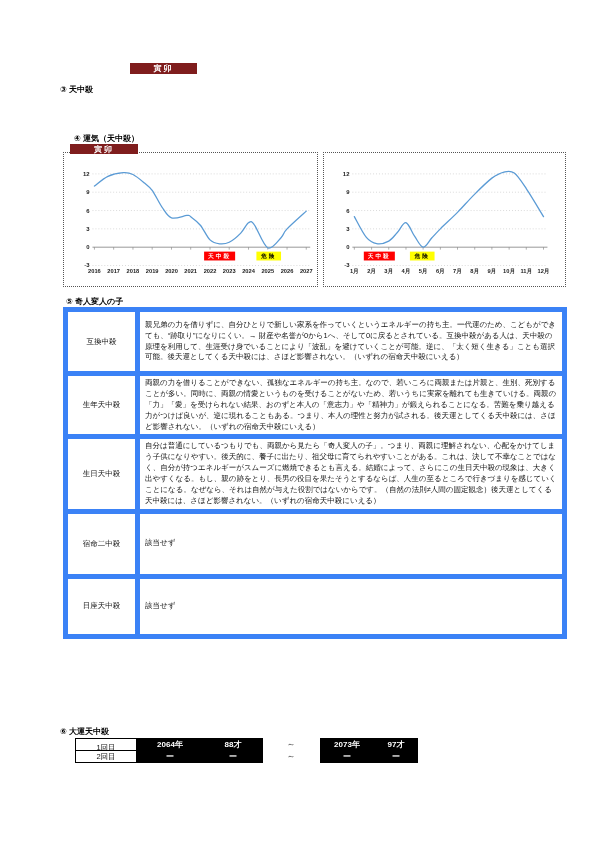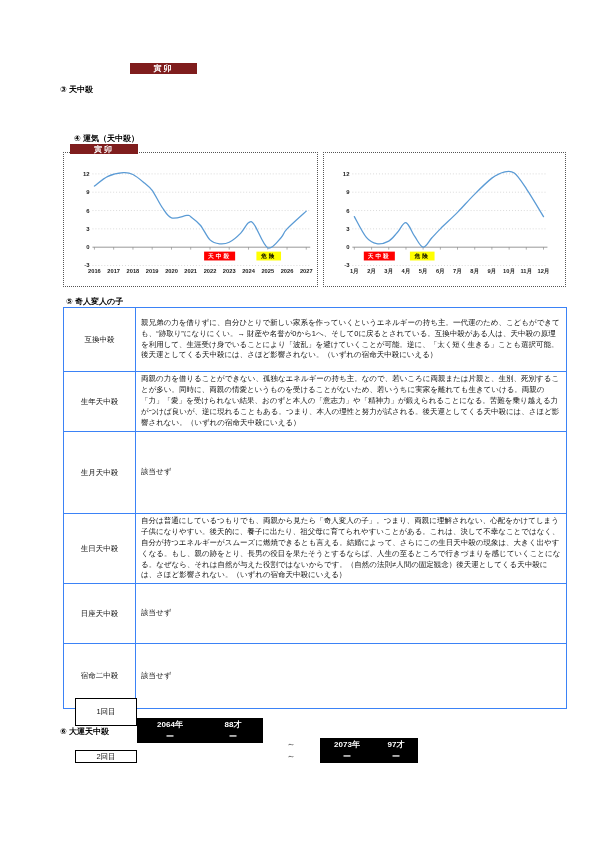--- a/index.html
+++ b/index.html
@@ -7,21 +7,21 @@
         font-family:"Liberation Sans","DejaVu Sans",sans-serif;color:#1a1a1a;overflow:hidden;}
   .abs{position:absolute;}
   .sec-title{font-size:8px;font-weight:bold;color:#000;white-space:nowrap;}
   .badge{background:#7f1d1d;color:#fff;font-size:8px;font-weight:bold;
          display:flex;align-items:center;justify-content:center;letter-spacing:2px;}
   .desc-box{border:1px solid #404040;font-size:7.5px;line-height:1.62;
             padding:2px 4px;box-sizing:border-box;color:#111;}
   .chart-box{border:1px dotted #555;box-sizing:border-box;background:#fff;}
   .chart-box svg{display:block;width:100%;height:100%;}
   table.fate{border-collapse:collapse;table-layout:fixed;width:504px;}
-  table.fate td{border:1px solid #3b82f6;vertical-align:middle;box-sizing:border-box;}
+  table.fate td{border:5px solid #3b82f6;vertical-align:middle;box-sizing:border-box;}
   td.rlabel{width:72px;text-align:center;font-size:7.5px;color:#111;padding:1px;}
   td.rtext{font-size:7.5px;line-height:1.45;padding:2px 5px;color:#111;}
   .d6-label{border:1px solid #000;background:#fff;font-size:7.5px;color:#111;
             display:flex;align-items:center;justify-content:center;box-sizing:border-box;}
   .d6-black{background:#000;color:#fff;display:flex;}
   .d6-cell{display:flex;align-items:center;justify-content:center;
            font-size:8px;font-weight:bold;color:#fff;}
   .tilde{font-size:8.5px;color:#333;display:flex;align-items:center;justify-content:center;}
 </style>
 </head>
@@ -130,45 +130,41 @@
   <table class="fate abs" style="left:63px;top:307px;">
     <tbody>
         <tr style="height:64px;">
       <td class="rlabel">互換中殺</td>
       <td class="rtext">親兄弟の力を借りずに、自分ひとりで新しい家系を作っていくというエネルギーの持ち主。一代運のため、こどもができても、“跡取り”になりにくい。→ 財産や名誉が0から1へ、そして0に戻るとされている。互換中殺がある人は、天中殺の原理を利用して、生涯受け身でいることにより「波乱」を避けていくことが可能。逆に、「太く短く生きる」ことも選択可能。後天運としてくる天中殺には、さほど影響されない。（いずれの宿命天中殺にいえる）</td>
     </tr>
     <tr style="height:60px;">
       <td class="rlabel">生年天中殺</td>
       <td class="rtext">両親の力を借りることができない、孤独なエネルギーの持ち主。なので、若いころに両親または片親と、生別、死別することが多い。同時に、両親の情愛というものを受けることがないため、若いうちに実家を離れても生きていける。両親の「力」「愛」を受けられない結果、おのずと本人の「意志力」や「精神力」が鍛えられることになる。苦難を乗り越える力がつけば良いが、逆に現れることもある。つまり、本人の理性と努力が試される。後天運としてくる天中殺には、さほど影響されない。（いずれの宿命天中殺にいえる）</td>
     </tr>
-    <tr style="height:82px;">
-      <td class="rlabel">生月天中殺</td>
-      <td class="rtext">該当せず</td>
-    </tr>
     <tr style="height:68px;">
       <td class="rlabel">生日天中殺</td>
       <td class="rtext">自分は普通にしているつもりでも、両親から見たら「奇人変人の子」。つまり、両親に理解されない、心配をかけてしまう子供になりやすい。後天的に、養子に出たり、祖父母に育てられやすいことがある。これは、決して不幸なことではなく、自分が持つエネルギーがスムーズに燃焼できるとも言える。結婚によって、さらにこの生日天中殺の現象は、大きく出やすくなる。もし、親の跡をとり、長男の役目を果たそうとするならば、人生の至るところで行きづまりを感じていくことになる。なぜなら、それは自然が与えた役割ではないからです。（自然の法則≠人間の固定観念）後天運としてくる天中殺には、さほど影響されない。（いずれの宿命天中殺にいえる）</td>
     </tr>
+    <tr style="height:65px;">
+      <td class="rlabel">宿命二中殺</td>
+      <td class="rtext">該当せず</td>
+    </tr>
     <tr style="height:60px;">
       <td class="rlabel">日座天中殺</td>
-      <td class="rtext">該当せず</td>
-    </tr>
-    <tr style="height:65px;">
-      <td class="rlabel">宿命二中殺</td>
       <td class="rtext">該当せず</td>
     </tr>
   </tbody>
     </table>
 
   <div class="abs sec-title" style="left:60px;top:726px;">⑥ 大運天中殺</div>
 
-  <div class="abs d6-label" style="left:75px;top:698px;width:62px;height:28px;">1回目</div>
+  <div class="abs d6-label" style="left:75px;top:738px;width:62px;height:20px;">1回目</div>
   <div class="abs d6-label" style="left:75px;top:750px;width:62px;height:13px;">2回目</div>
 
-  <div class="abs d6-black" style="left:137px;top:718px;width:126px;height:25px;flex-wrap:wrap;text-align:right;">
+  <div class="abs d6-black" style="left:137px;top:738px;width:126px;height:25px;flex-wrap:wrap;text-align:right;">
     <div class="d6-cell" style="width:66px;height:12.5px;">2064年</div>
     <div class="d6-cell" style="width:60px;height:12.5px;">88才</div>
     <div class="d6-cell" style="width:66px;height:12.5px;">ー</div>
     <div class="d6-cell" style="width:60px;height:12.5px;">ー</div>
   </div>
 
   <div class="abs tilde" style="left:278px;top:738px;width:26px;height:13px;">～</div>
   <div class="abs tilde" style="left:278px;top:750px;width:26px;height:13px;">～</div>
 
   <div class="abs d6-black" style="left:320px;top:738px;width:98px;height:25px;flex-wrap:wrap;justify-content:center;">

